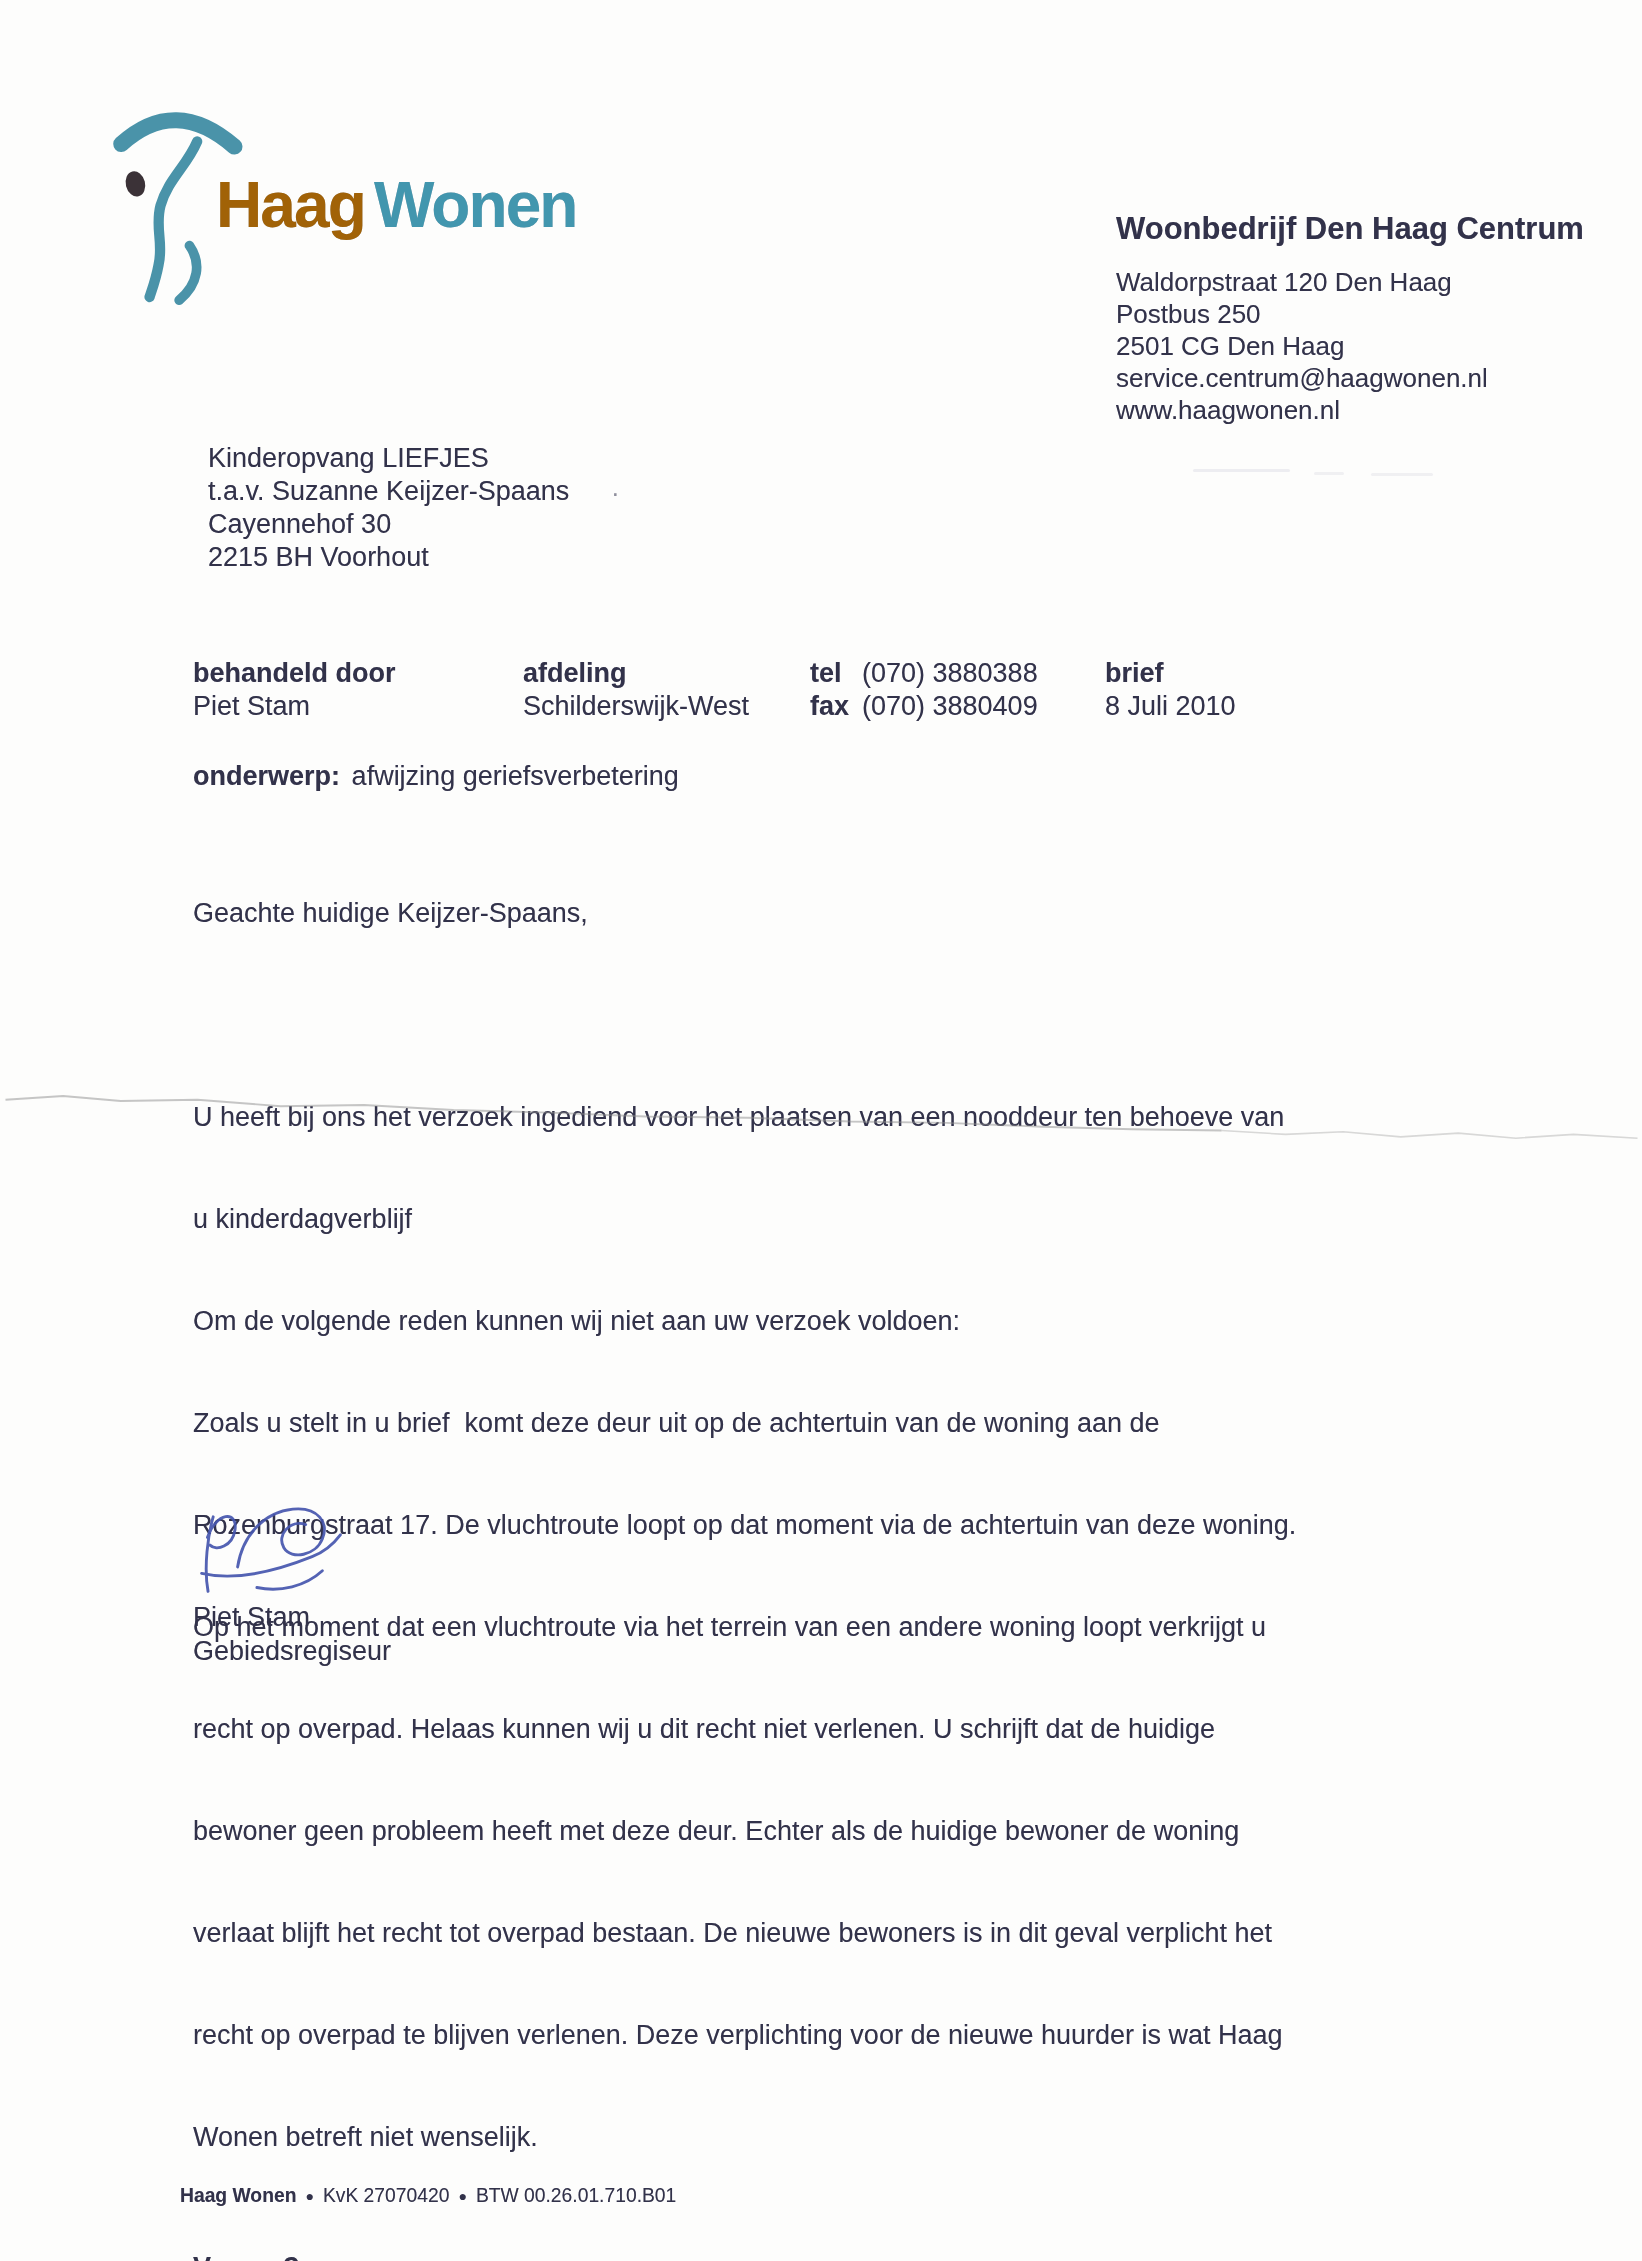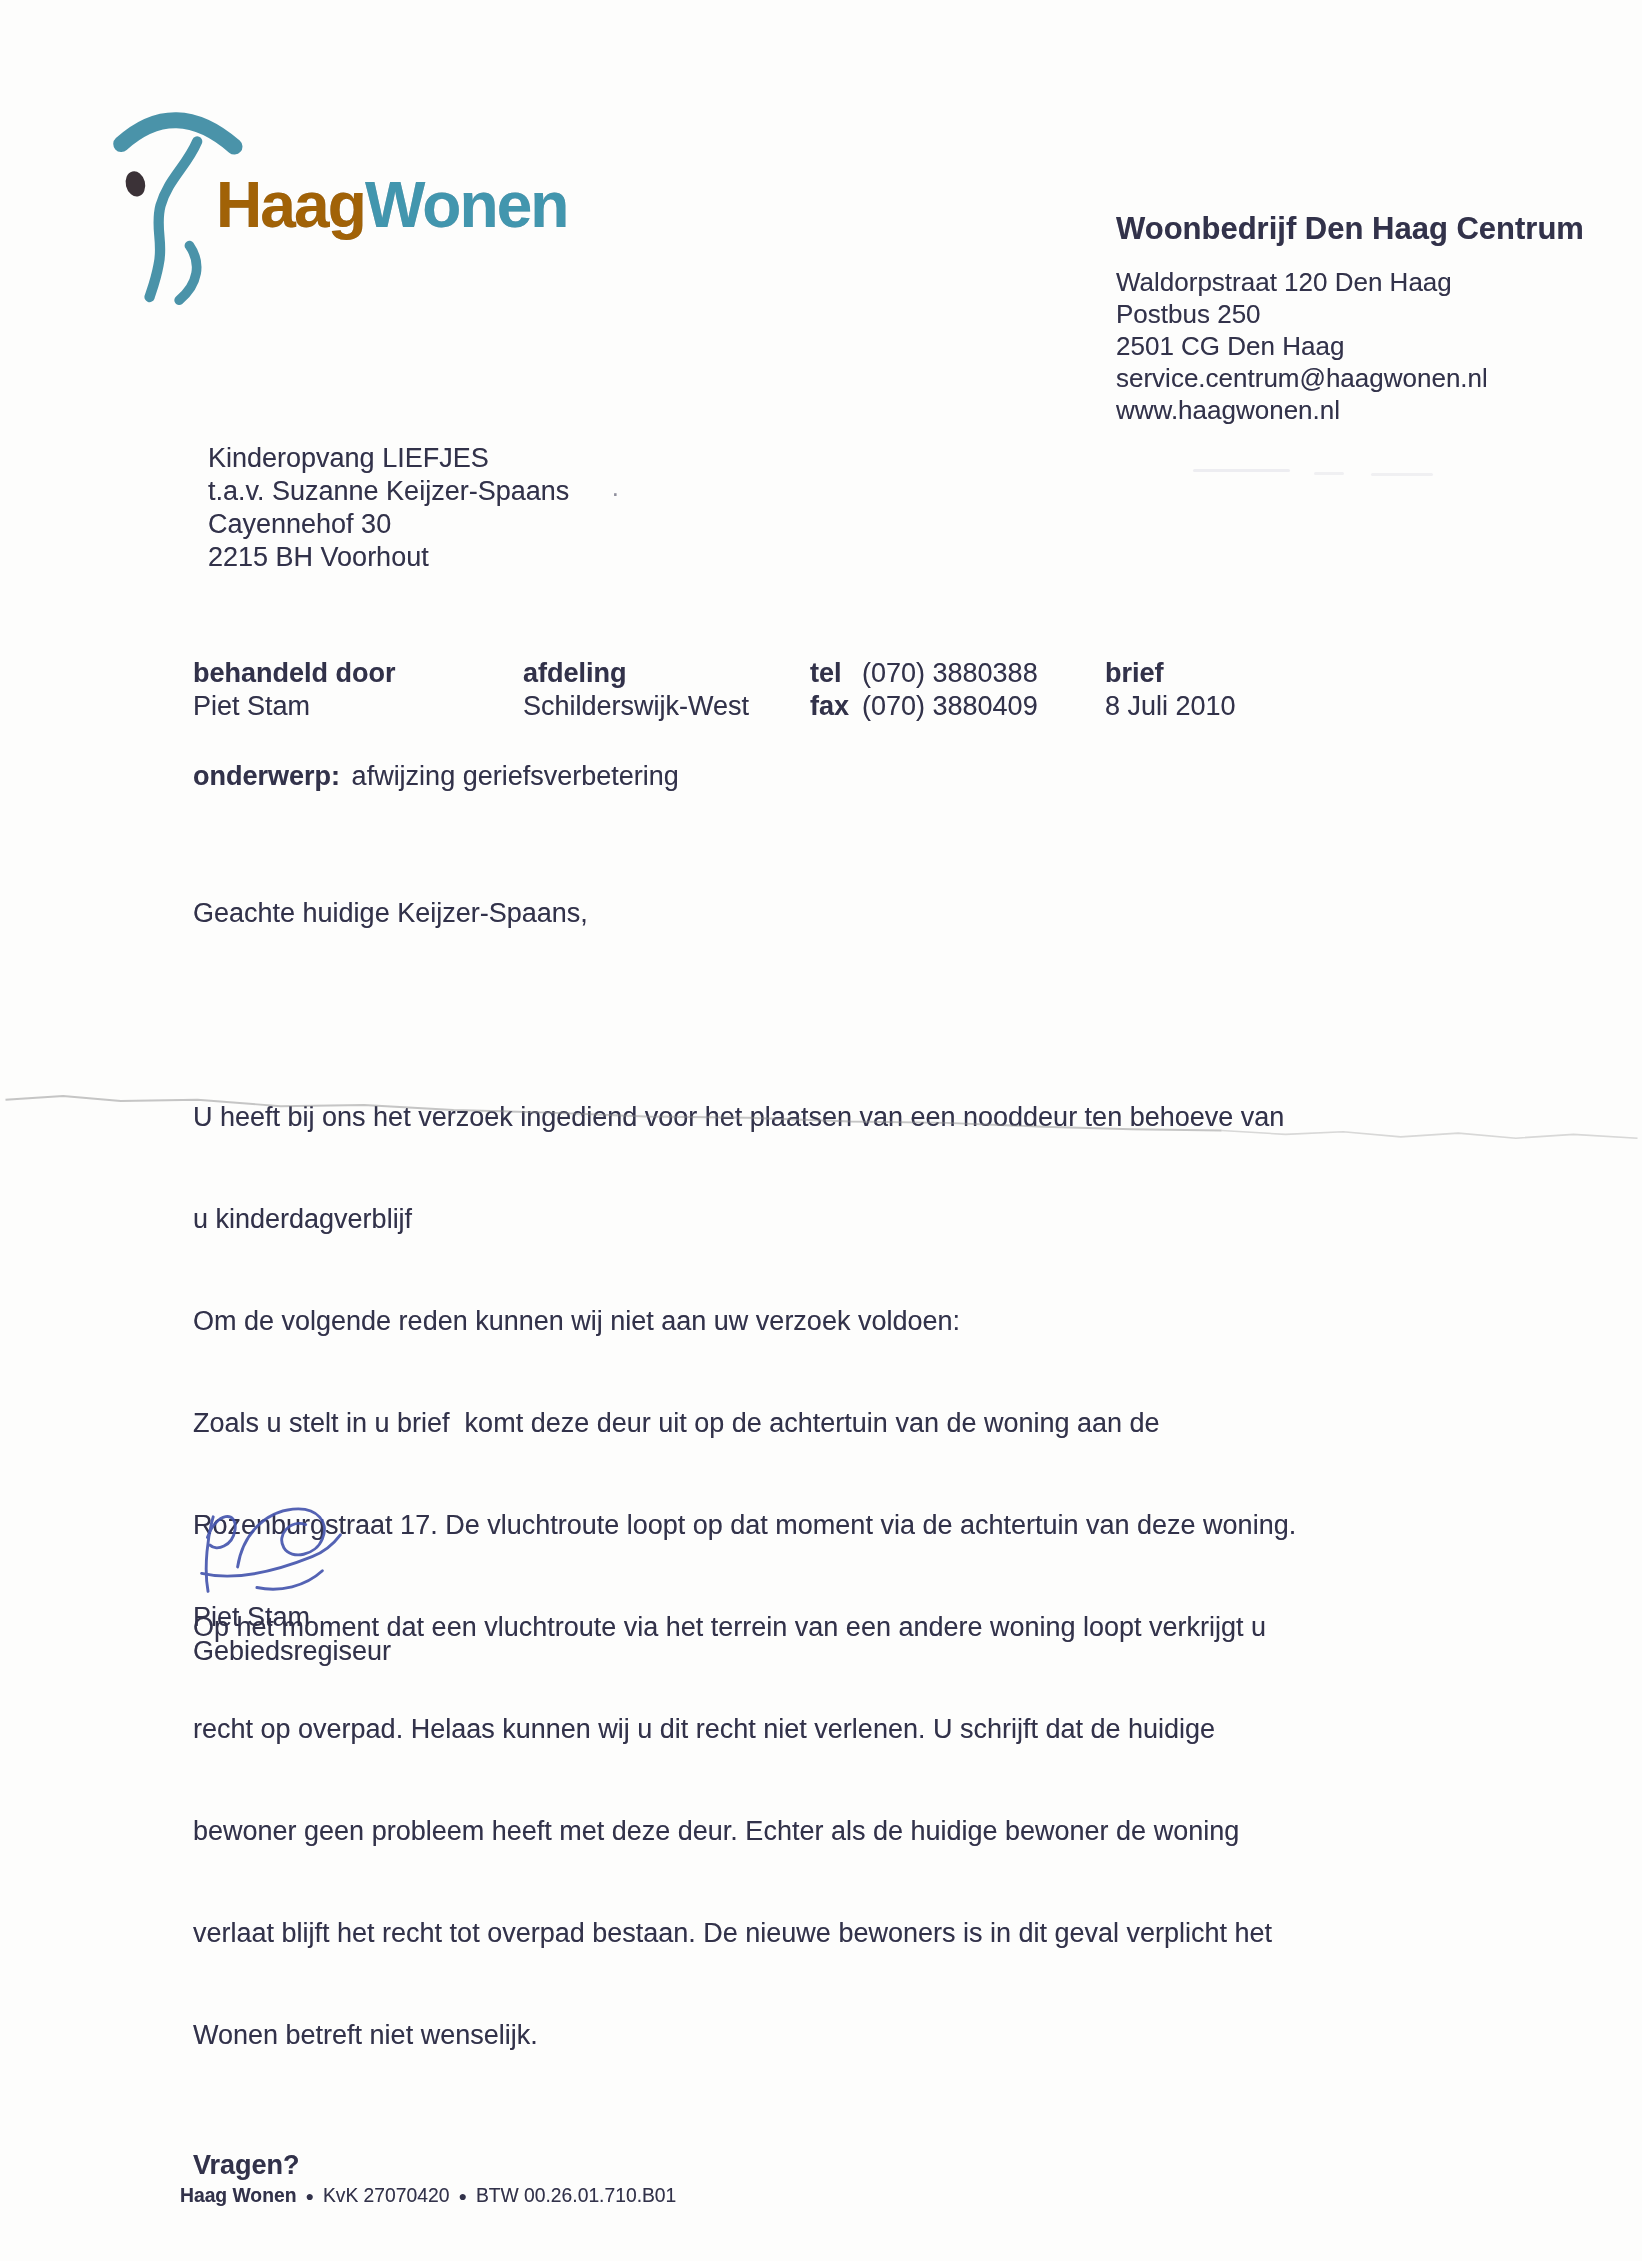--- a/index.html
+++ b/index.html
@@ -9,21 +9,21 @@
     font-family:"Liberation Sans", sans-serif;
     color:#32324a;
   }
   .txt { text-shadow:0 0 0.6px rgba(50,50,74,0.35); }
   .b { font-weight:bold; }
   .abs { position:absolute; }
 
   
   .wordmark { position:absolute; left:216px; top:173px; font-size:64px; font-weight:bold; letter-spacing:-1.9px; line-height:64px; }
   .wordmark .haag  { color:#a16207; }
-  .wordmark .wonen { color:#4296ae; }
+  .wordmark .wonen { color:#4296ae;margin-left:9px; }
 
   
   .sender-title { position:absolute; left:1116px; top:213px; font-size:31px; font-weight:bold; line-height:32px; }
   .sender-lines { position:absolute; left:1116px; top:266px; font-size:26px; line-height:32px; }
 
   
   .recipient { position:absolute; left:208px; top:442px; font-size:27px; line-height:33px; }
 
   
   .meta-col { position:absolute; top:657px; font-size:27px; line-height:33px; white-space:nowrap; }
@@ -110,20 +110,21 @@
     <div class="spacer"></div>
     <div>U heeft bij ons het verzoek ingediend voor het plaatsen van een nooddeur ten behoeve van</div>
     <div>u kinderdagverblijf</div>
     <div>Om de volgende reden kunnen wij niet aan uw verzoek voldoen:</div>
     <div>Zoals u stelt in u brief  komt deze deur uit op de achtertuin van de woning aan de</div>
     <div>Rozenburgstraat 17. De vluchtroute loopt op dat moment via de achtertuin van deze woning.</div>
     <div>Op het moment dat een vluchtroute via het terrein van een andere woning loopt verkrijgt u</div>
     <div>recht op overpad. Helaas kunnen wij u dit recht niet verlenen. U schrijft dat de huidige</div>
     <div>bewoner geen probleem heeft met deze deur. Echter als de huidige bewoner de woning</div>
     <div>verlaat blijft het recht tot overpad bestaan. De nieuwe bewoners is in dit geval verplicht het</div>
+    <div>recht op overpad te blijven verlenen. Deze verplichting voor de nieuwe huurder is wat Haag</div>
     <div>Wonen betreft niet wenselijk.</div>
     <div class="vragen">Vragen?</div>
     
     
     
   </div>
 
   <svg style="position:absolute; left:195px; top:1495px;" width="161" height="106" viewBox="0 0 250 165">
     <g fill="none" stroke="#4656ae" stroke-width="4.5" stroke-linecap="round" opacity="0.92">
       <path d="M28 34 C20 62 13 112 20 150"></path>

